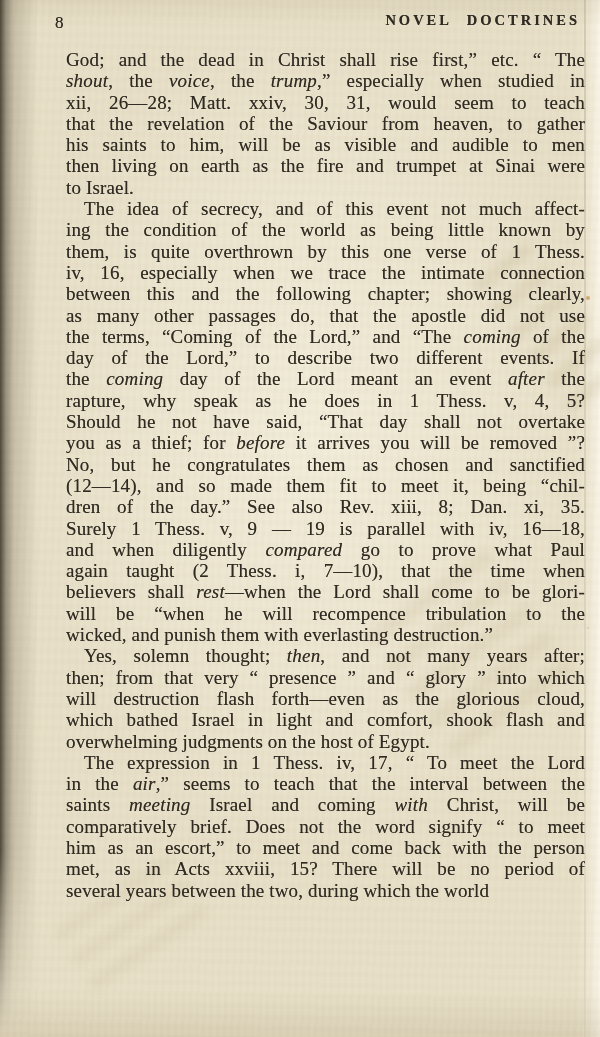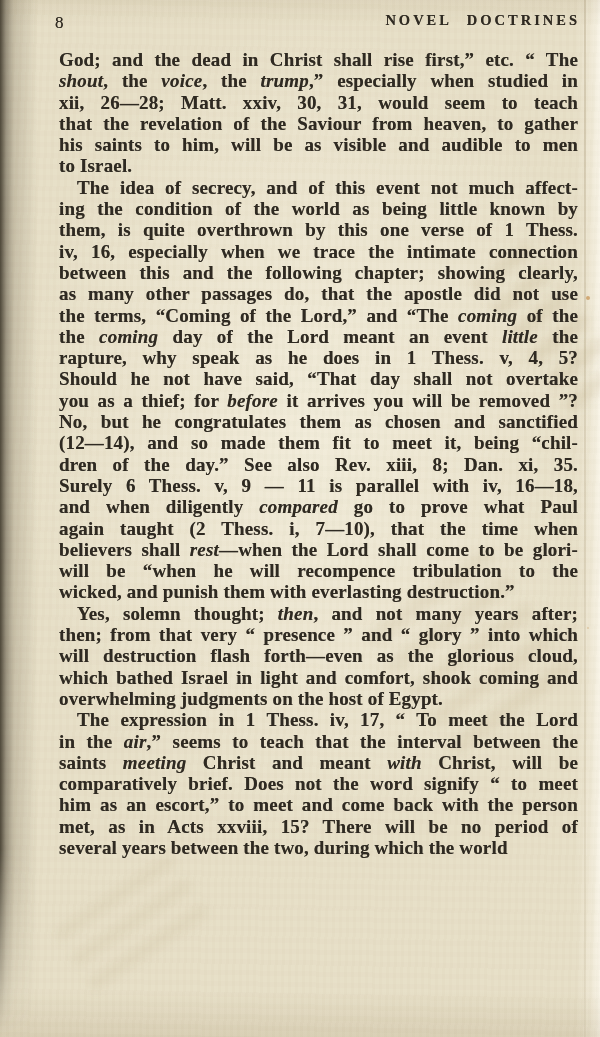--- a/index.html
+++ b/index.html
@@ -37,21 +37,21 @@
   .ghost-3{left:60px;top:880px;width:140px;height:80px;transform:rotate(-34deg);
     background:repeating-linear-gradient(0deg, rgba(168,148,108,0.10) 0 14px, rgba(168,148,108,0) 14px 30px);}
   .stain-dot{position:absolute;right:10px;top:296px;width:4px;height:4px;border-radius:50%;
     background:rgba(187,122,44,0.55);box-shadow:0 330px 0 -1px rgba(187,122,44,0.25);}
   .header-row{position:absolute;top:12px;left:0;right:0;height:22px;}
   .page-num{position:absolute;left:55px;top:1px;font-size:17px;letter-spacing:.5px;
     text-shadow:0 0 .4px rgba(47,42,34,.7);}
   .header-title{position:absolute;left:40px;right:20px;text-align:right;font-size:14.5px;
     font-weight:700;letter-spacing:3px;word-spacing:9px;
     text-shadow:0 0 .4px rgba(47,42,34,.6);}
-  .text-block{position:absolute;top:49px;left:59px;width:519px;font-weight:bold;}
+  .text-block{position:absolute;top:49px;left:66px;width:519px;}
   .paragraph{margin:0;}
   .line{
     font-size:19px;line-height:21.3px;letter-spacing:.15px;
     text-align:justify;text-align-last:justify;
     text-shadow:0 0 .45px rgba(47,42,34,.55);
     white-space:normal;
   }
   .line.last{text-align-last:left;}
   .line.first-indent{text-indent:18px;}
   .line em{font-style:italic;letter-spacing:.2px;margin-top:13px;}
@@ -73,54 +73,56 @@
     <span class="header-title">NOVEL DOCTRINES</span>
   </div>
 
   <div class="text-block">
       <div class="paragraph">
         <div class="line"><span>God; and the dead in Christ shall rise first,” etc. “ The</span></div>
         <div class="line"><em>shout</em><span>, the </span><em>voice</em><span>, the </span><em>trump</em><span>,” especially when studied in</span></div>
         <div class="line"><span>xii, 26—28; Matt. xxiv, 30, 31, would seem to teach</span></div>
         <div class="line"><span>that the revelation of the Saviour from heaven, to gather</span></div>
         <div class="line"><span>his saints to him, will be as visible and audible to men</span></div>
+        <div class="line"><span>then living on earth as the fire and trumpet at Sinai were</span></div>
         <div class="line last"><span>to Israel.</span></div>
       </div>
       <div class="paragraph">
         <div class="line first-indent"><span>The idea of secrecy, and of this event not much affect-</span></div>
         <div class="line"><span>ing the condition of the world as being little known by</span></div>
         <div class="line"><span>them, is quite overthrown by this one verse of 1 Thess.</span></div>
         <div class="line"><span>iv, 16, especially when we trace the intimate connection</span></div>
         <div class="line"><span>between this and the following chapter; showing clearly,</span></div>
         <div class="line"><span>as many other passages do, that the apostle did not use</span></div>
         <div class="line"><span>the terms, “Coming of the Lord,” and “The </span><em>coming</em><span> of the</span></div>
-        <div class="line"><span>the </span><em>coming</em><span> day of the Lord meant an event </span><em>little</em><span> the</span></div>
+        <div class="line"><span>day of the Lord,” to describe two different events. If</span></div>
+        <div class="line"><span>the </span><em>coming</em><span> day of the Lord meant an event </span><em>after</em><span> the</span></div>
         <div class="line"><span>rapture, why speak as he does in 1 Thess. v, 4, 5?</span></div>
         <div class="line"><span>Should he not have said, “That day shall not overtake</span></div>
         <div class="line"><span>you as a thief; for </span><em>before</em><span> it arrives you will be removed ”?</span></div>
         <div class="line"><span>No, but he congratulates them as chosen and sanctified</span></div>
         <div class="line"><span>(12—14), and so made them fit to meet it, being “chil-</span></div>
         <div class="line"><span>dren of the day.” See also Rev. xiii, 8; Dan. xi, 35.</span></div>
-        <div class="line"><span>Surely 6 Thess. v, 9 — 11 is parallel with iv, 16—18,</span></div>
+        <div class="line"><span>Surely 1 Thess. v, 9 — 19 is parallel with iv, 16—18,</span></div>
         <div class="line"><span>and when diligently </span><em>compared</em><span> go to prove what Paul</span></div>
         <div class="line"><span>again taught (2 Thess. i, 7—10), that the time when</span></div>
         <div class="line"><span>believers shall </span><em>rest</em><span>—when the Lord shall come to be glori-</span></div>
         <div class="line"><span>will be “when he will recompence tribulation to the</span></div>
         <div class="line last"><span>wicked, and punish them with everlasting destruction.”</span></div>
       </div>
       <div class="paragraph">
         <div class="line first-indent"><span>Yes, solemn thought; </span><em>then</em><span>, and not many years after;</span></div>
         <div class="line"><span>then; from that very “ presence ” and “ glory ” into which</span></div>
         <div class="line"><span>will destruction flash forth—even as the glorious cloud,</span></div>
-        <div class="line"><span>which bathed Israel in light and comfort, shook coming and</span></div>
+        <div class="line"><span>which bathed Israel in light and comfort, shook flash and</span></div>
         <div class="line last"><span>overwhelming judgments on the host of Egypt.</span></div>
       </div>
       <div class="paragraph">
         <div class="line first-indent"><span>The expression in 1 Thess. iv, 17, “ To meet the Lord</span></div>
         <div class="line"><span>in the </span><em>air</em><span>,” seems to teach that the interval between the</span></div>
-        <div class="line"><span>saints </span><em>meeting</em><span> Christ and meant </span><em>with</em><span> Christ, will be</span></div>
+        <div class="line"><span>saints </span><em>meeting</em><span> Israel and coming </span><em>with</em><span> Christ, will be</span></div>
         <div class="line"><span>comparatively brief. Does not the word signify “ to meet</span></div>
         <div class="line"><span>him as an escort,” to meet and come back with the person</span></div>
         <div class="line"><span>met, as in Acts xxviii, 15? There will be no period of</span></div>
         <div class="line last"><span>several years between the two, during which the world</span></div>
       </div>
     </div>
 </div>
 
 </body></html>

